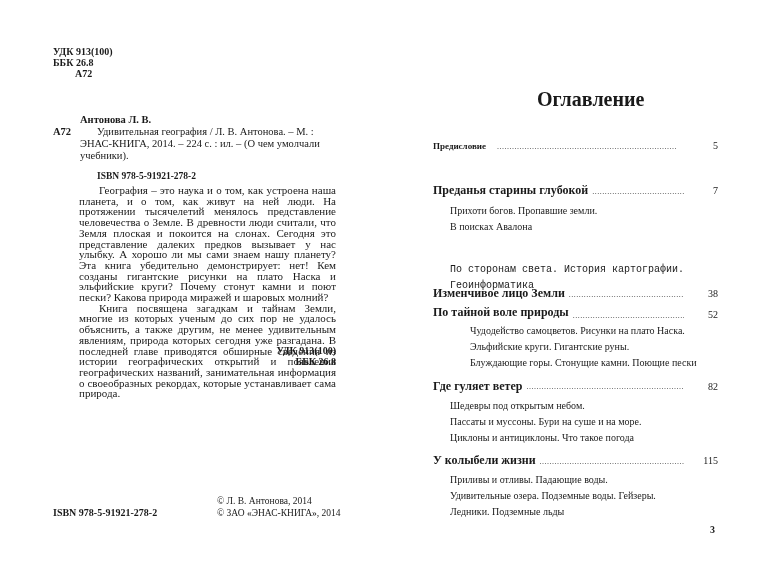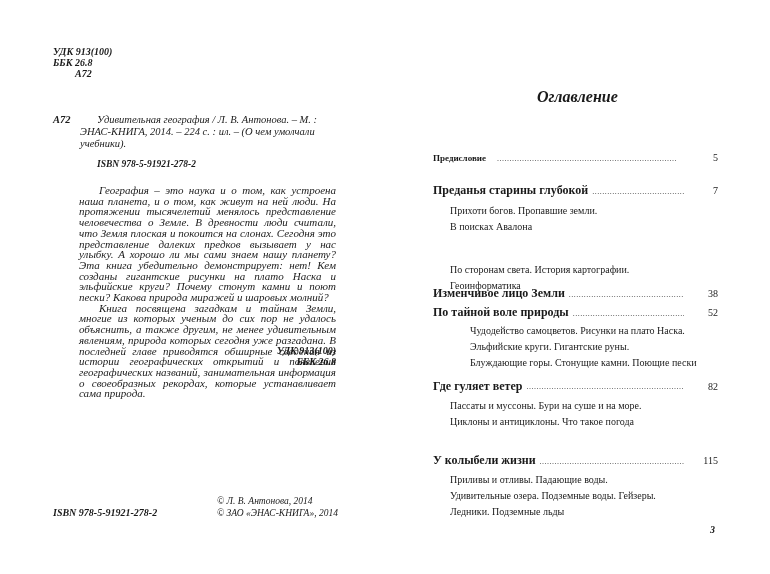--- a/index.html
+++ b/index.html
@@ -1,45 +1,46 @@
 <!DOCTYPE html>
 <html><head>
 <meta charset="utf-8">
 <style>
   html, body { margin:0; padding:0; }
   body { width:770px; height:574px; background:#ffffff; position:relative; overflow:hidden;
          font-family:"Liberation Serif", "DejaVu Serif", serif; color:#1a1a1a; }
-  .abs { position:absolute;font-style:italic; }
+  .abs { position:absolute; }
   .b { font-weight:bold; }
   .left-page { position:absolute; left:0; top:0; width:385px; height:574px; }
 
   .code { font-size:10px; font-weight:bold; line-height:11px; }
   .biblio { font-size:10.5px; line-height:12px; }
   .annot { font-size:11px; line-height:10.7px; text-align:justify; }
   .annot p { margin:0; }
   .annot p.ind { text-indent:20px; }
 
-  .toc-title { font-size:16px; font-weight:bold; }
+  .toc-title { font-size:20px; font-weight:bold; }
   .toc-row { position:absolute; left:433px; width:285px; display:flex; align-items:baseline; }
   .toc-row .lbl { font-weight:bold; white-space:nowrap; }
   .toc-row .dots { flex:1; overflow:hidden; white-space:nowrap; margin:0 4px; font-size:8px; letter-spacing:0.5px; }
   .toc-row .pg { width:30px; text-align:right; font-size:10px; }
   .toc-sub { position:absolute; left:450px; font-size:10px; line-height:16px; }
 </style>
 </head>
 <body>
 
 <div class="left-page">
   <div class="abs code" style="left:53px; top:46px;">
     <div>УДК 913(100)</div>
     <div>ББК 26.8</div>
     <div style="padding-left:22px;">А72</div>
   </div>
 
   <div class="abs biblio" style="left:53px; top:114px; width:290px;">
+    <div class="b" style="padding-left:27px;">Антонова Л. В.</div>
     <div style="position:relative;">
       <span class="b" style="position:absolute; left:0; top:0;">А72</span>
       <div style="padding-left:44px;">Удивительная география / Л. В. Антонова. – М. :</div>
     </div>
     <div style="padding-left:27px;">ЭНАС-КНИГА, 2014. – 224 с. : ил. – (О чем умолчали</div>
     <div style="padding-left:27px;">учебники).</div>
     <div class="b" style="padding-left:44px; margin-top:8px; font-size:9.5px;">ISBN 978-5-91921-278-2</div>
   </div>
 
   <div class="abs annot" style="left:79px; top:185px; width:257px;">
@@ -55,63 +56,64 @@
   <div class="abs code" style="left:53px; top:507px;">ISBN 978-5-91921-278-2</div>
 
   <div class="abs" style="left:217px; top:495px; font-size:9.5px; line-height:12px;">
     <div>© Л. В. Антонова, 2014</div>
     <div>© ЗАО «ЭНАС-КНИГА», 2014</div>
   </div>
 </div>
 
 <div class="abs toc-title" style="left:537px; top:88px;">Оглавление</div>
 
-<div class="toc-row" style="top:152px; font-size:9px;gap:7px;">
+<div class="toc-row" style="top:140px; font-size:9px;gap:7px;">
   <span class="lbl">Предисловие</span>
   <span class="dots">......................................................................................................................................................</span>
   <span class="pg">5</span>
 </div>
 
 <div class="toc-row" style="top:183px; font-size:12px;justify-content:space-between;">
   <span class="lbl">Преданья старины глубокой</span>
   <span class="dots">......................................................................................................................................................</span>
   <span class="pg">7</span>
 </div>
 <div class="toc-sub" style="top:203px;">
   <div>Прихоти богов. Пропавшие земли.</div>
   <div>В поисках Авалона</div>
 </div>
 
 <div class="toc-row" style="top:246px; font-size:12px;margin-top:40px;">
   <span class="lbl">Изменчивое лицо Земли</span>
   <span class="dots">......................................................................................................................................................</span>
   <span class="pg">38</span>
 </div>
-<div class="toc-sub" style="top:262px;">
+<div class="toc-sub" style="top:262px;font-family:Liberation Mono, monospace;">
   <div>По сторонам света. История картографии.</div>
   <div>Геоинформатика</div>
 </div>
 
-<div class="toc-row" style="top:305px; font-size:12px;">
+<div class="toc-row" style="top:305px; font-size:12px;align-items:flex-end;">
   <span class="lbl">По тайной воле природы</span>
   <span class="dots">......................................................................................................................................................</span>
   <span class="pg">52</span>
 </div>
 <div class="toc-sub" style="top:323px;margin-left:20px;">
   <div>Чудодейство самоцветов. Рисунки на плато Наска.</div>
   <div>Эльфийские круги. Гигантские руны.</div>
   <div>Блуждающие горы. Стонущие камни. Поющие пески</div>
 </div>
 
 <div class="toc-row" style="top:379px; font-size:12px;align-items:center;">
   <span class="lbl">Где гуляет ветер</span>
   <span class="dots">......................................................................................................................................................</span>
   <span class="pg">82</span>
 </div>
 <div class="toc-sub" style="top:398px;">
+  <div>Шедевры под открытым небом.</div>
   <div>Пассаты и муссоны. Бури на суше и на море.</div>
   <div>Циклоны и антициклоны. Что такое погода</div>
 </div>
 
 <div class="toc-row" style="top:453px; font-size:12px;">
   <span class="lbl">У колыбели жизни</span>
   <span class="dots">......................................................................................................................................................</span>
   <span class="pg">115</span>
 </div>
 <div class="toc-sub" style="top:472px;">

